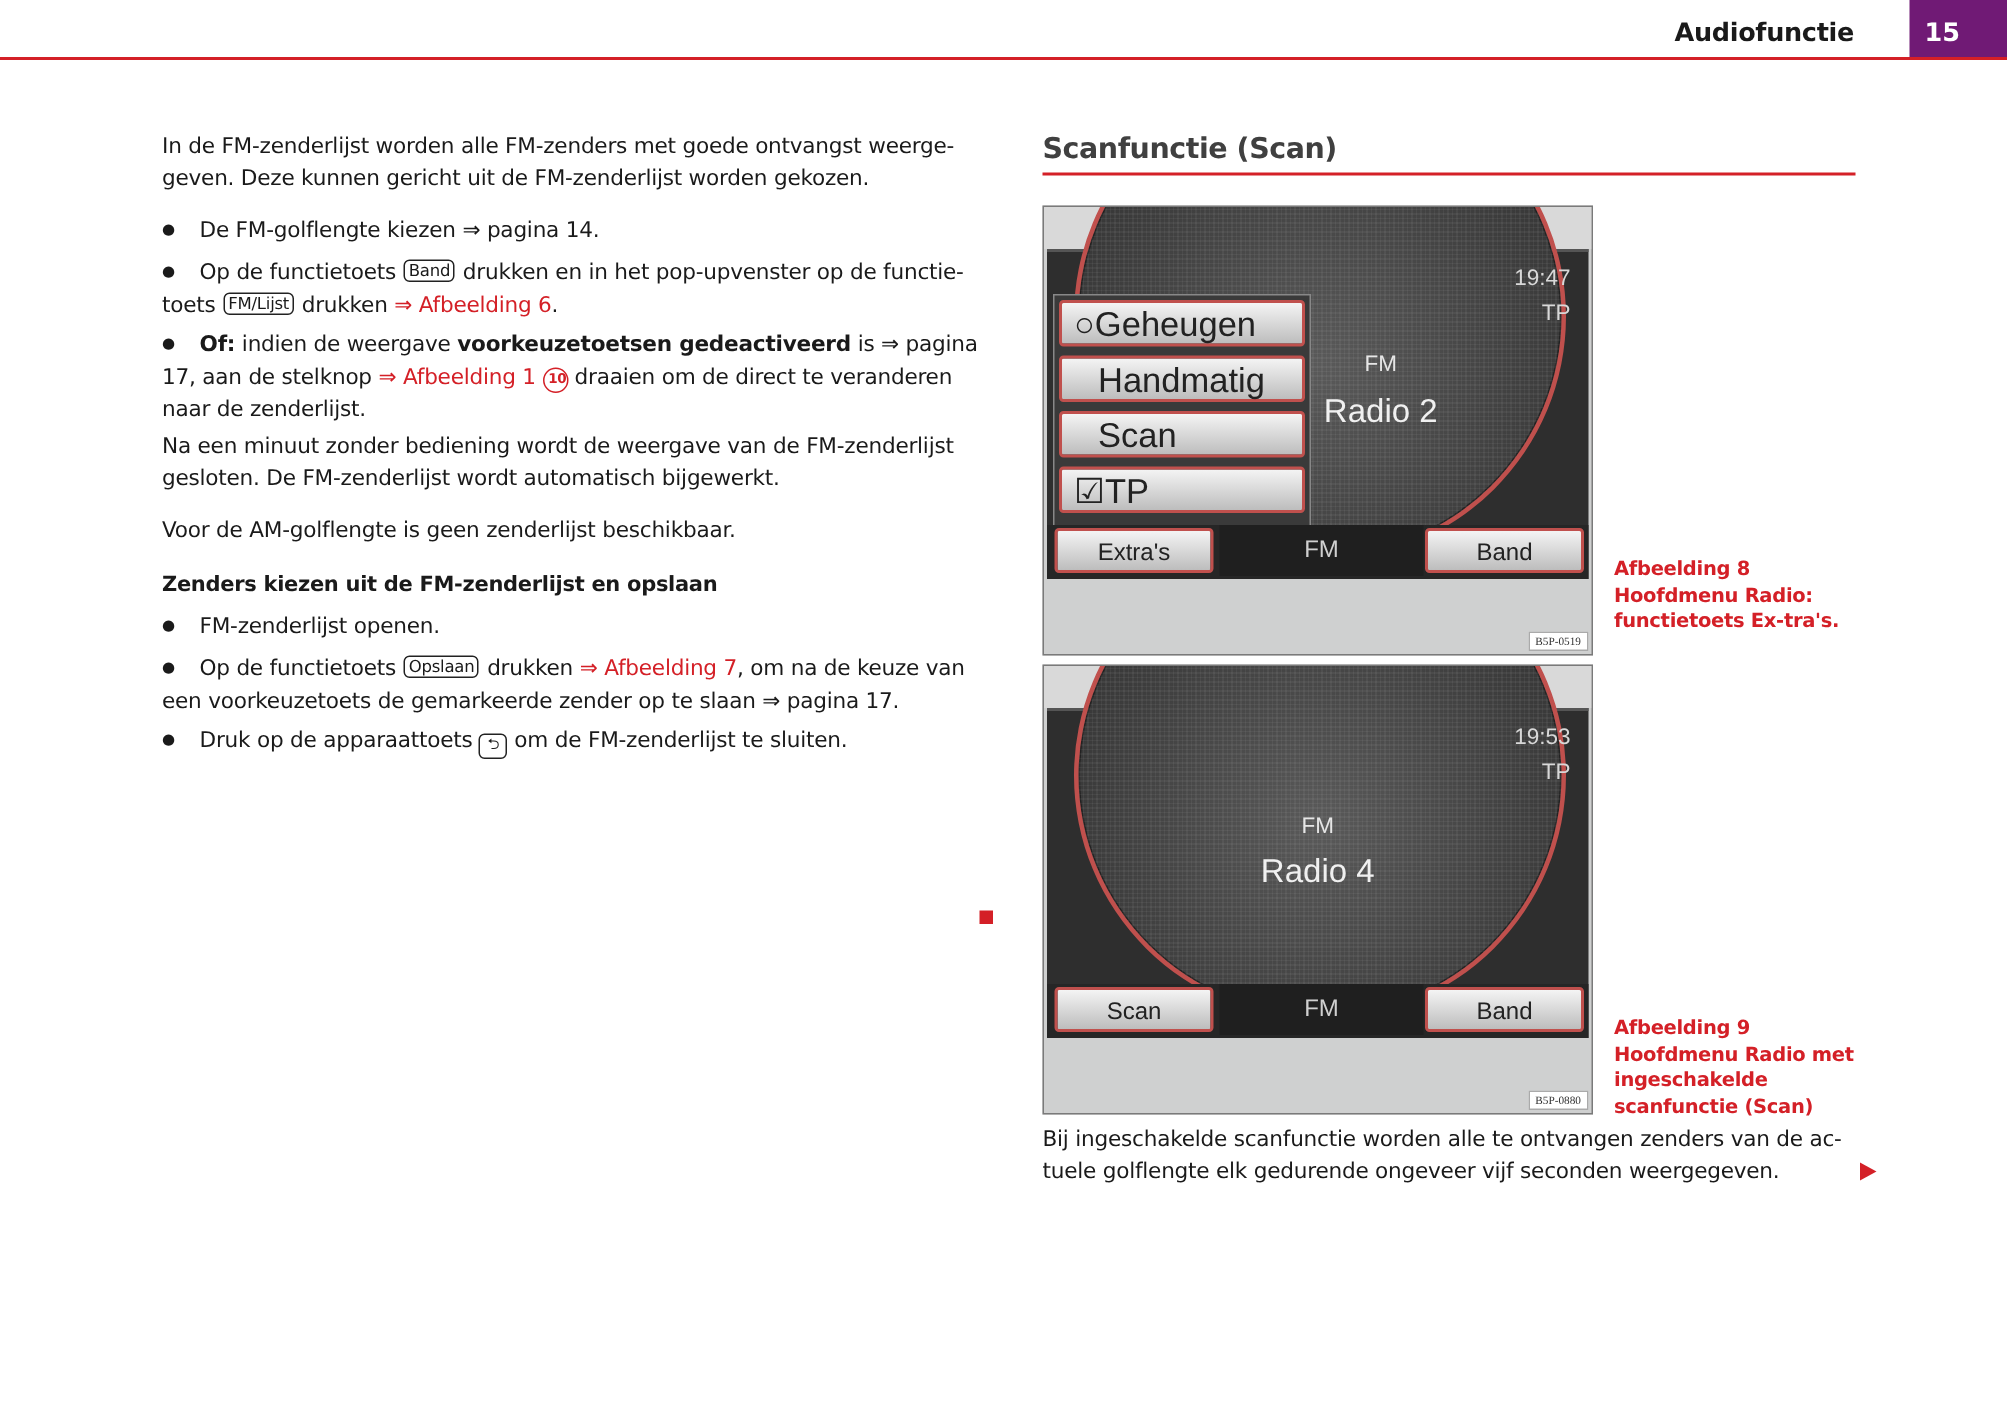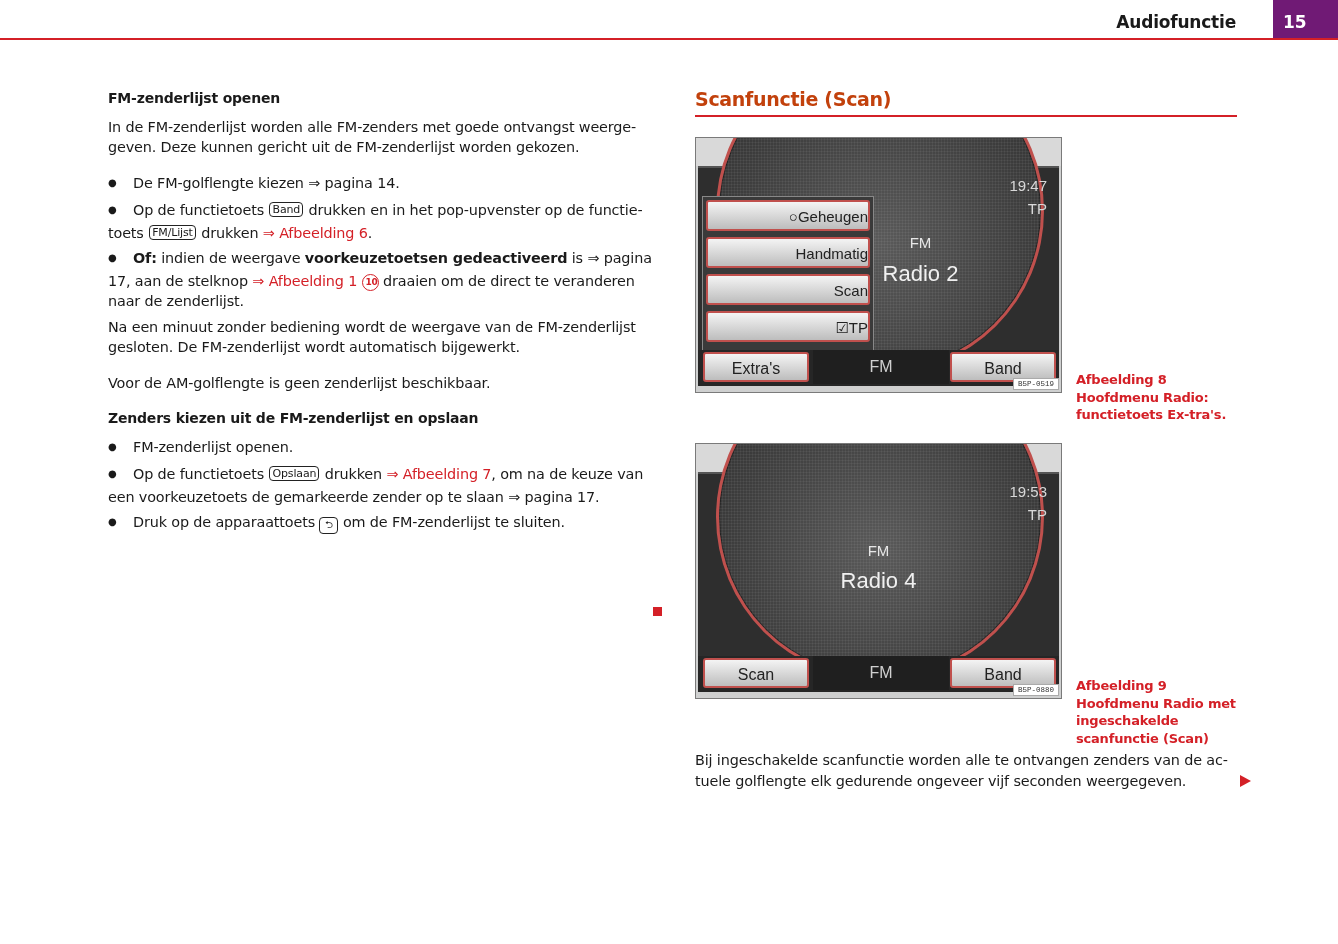--- a/index.html
+++ b/index.html
@@ -16,61 +16,60 @@
   .para { margin-bottom:15px !important; }
   .bullet { position:relative; margin-bottom:5px !important; }
   .bullet .dot { display:inline-block; width:25px; }
   .bullet .dot::before { content:"●"; font-size:10px; position:relative; top:-2px; }
   .key { display:inline-block; border:1px solid #222; border-radius:4px; font-size:11px; line-height:13px; padding:0 2px; margin:0 1px; position:relative; top:-2px; }
   .ref { color:#d42027; }
   .circle-num { display:inline-block; width:15px; height:15px; border:1.5px solid #d42027; border-radius:50%; font-size:9px; line-height:15px; text-align:right; font-weight:bold; vertical-align:1px; }
   .back-key { display:inline-block; width:17px; height:15px; border:1.5px solid #222; border-radius:4px; font-size:10px; line-height:14px; text-align:center; vertical-align:-1px; }
   .end-square { position:absolute; left:653px; top:607px; width:9px; height:9px; background:#d42027; }
 
-  .right-title { position:absolute; left:695px; top:88px; font-size:19px; font-weight:bold; color:#c2410c; letter-spacing:-0.3px; }
+  .right-title { position:absolute; left:695px; top:88px; font-size:19px; font-weight:bold; color:#404040; letter-spacing:-0.3px; }
   .right-title-line { position:absolute; left:695px; top:115px; width:542px; height:2px; background:#d42027; }
 
-  .fig { position:absolute; left:695px; width:367px; height:256px; background:#cfd0d0; border:1px solid #7a7a7a; box-sizing:border-box; overflow:hidden; }
+  .fig { position:absolute; left:695px; width:367px; height:300px; background:#cfd0d0; border:1px solid #7a7a7a; box-sizing:border-box; overflow:hidden; }
   .fig .topbar { position:absolute; left:0; top:0; width:100%; height:28px; background:#d9d9d9; }
   .fig .screen { position:absolute; left:2px; top:28px; width:361px; height:218px; background:#2e2e2e; border-top:2px solid #555; }
   .fig .dial { position:absolute; left:18px; top:-120px; width:322px; height:320px; border-radius:50%; border:3px solid #c0504d;
                background: radial-gradient(circle at 50% 60%, #5a5a5a 0%, #3d3d3d 60%, #2c2c2c 100%); box-shadow: inset 0 0 0 1px #222; }
   .fig .grid { position:absolute; left:0; top:0; width:100%; height:100%; border-radius:50%;
                background-image: repeating-linear-gradient(0deg, rgba(255,255,255,0.05) 0 1px, transparent 1px 3px),
                                  repeating-linear-gradient(90deg, rgba(255,255,255,0.05) 0 1px, transparent 1px 3px); }
   .fig .time { position:absolute; right:12px; top:9px; color:#d8d8d8; font-size:15px; font-family:"Liberation Sans", sans-serif; }
   .fig .tp { position:absolute; right:12px; top:32px; color:#d8d8d8; font-size:15px; font-family:"Liberation Sans", sans-serif; }
   .fig .band-label { position:absolute; left:0; width:361px; text-align:center; color:#e6e6e6; font-size:15px; font-family:"Liberation Sans", sans-serif; }
   .fig .station { position:absolute; left:0; width:361px; text-align:center; color:#f0f0f0; font-size:22px; font-family:"Liberation Sans", sans-serif; }
   .fig .bottom-bar { position:absolute; left:0; top:182px; width:361px; height:36px; background:#262626; }
   .fig .mid-label { position:absolute; left:115px; top:0; width:136px; height:34px; line-height:34px; text-align:center; color:#d0d0d0; font-size:16px; font-family:"Liberation Sans", sans-serif; background:#1f1f1f; }
   .btn { position:absolute; height:30px; line-height:30px; text-align:center; font-size:16px; color:#222;
          font-family:"Liberation Sans", sans-serif; border:2px solid #c0504d; border-radius:3px; box-sizing:border-box;
          background: linear-gradient(#f4f4f4, #bdbdbd); }
   .fig .menu { position:absolute; left:4px; top:28px; width:170px; height:154px; background:#3a3a3a; border:1px solid #888; border-bottom:none; }
-  .menu .btn { left:3px; width:164px; height:31px; line-height:29px; text-align:right; padding-left:8px; font-size:15px; }
-  .fig .code { position:absolute; right:2px; bottom:2px; background:#fff; color:#333; font-size:7.5px; padding:1px 4px; font-family:Liberation Mono, monospace; border:1px solid #aaa; }
+  .menu .btn { left:3px; width:164px; height:31px; line-height:29px; text-align:left; padding-left:8px; font-size:23px; }
+  .fig .code { position:absolute; right:2px; bottom:2px; background:#fff; color:#333; font-size:7.5px; padding:1px 4px; font-family:Liberation Serif, serif; border:1px solid #aaa; }
 
   .caption { position:absolute; left:1076px; width:170px; color:#d42027; font-weight:bold; font-size:13px; line-height:17.5px; letter-spacing:-0.2px; }
   .bottom-text { position:absolute; left:695px; top:750px; width:545px; font-size:14.4px; line-height:21px; letter-spacing:-0.15px; }
   .next-arrow { position:absolute; left:1240px; top:775px; width:0; height:0; border-left:11px solid #d42027; border-top:6px solid transparent; border-bottom:6px solid transparent; }
 </style>
 </head>
 <body>
 
 <div>
   <div class="header-title">Audiofunctie</div>
   <div class="page-num-box">
     <span class="page-num">15</span>
   </div>
   <div class="header-line"></div>
 </div>
 
 <div class="left-col">
-  <p class="h-sub">FM-zenderlijst openen</p>
   <p class="para">In de FM-zenderlijst worden alle FM-zenders met goede ontvangst weerge-geven. Deze kunnen gericht uit de FM-zenderlijst worden gekozen.</p>
 
   <p class="bullet">
     <span class="dot"></span><span>De FM-golflengte kiezen </span><span>⇒ pagina 14.</span>
   </p>
 
   <p class="bullet">
     <span class="dot"></span><span>Op de functietoets </span><span class="key">Band</span><span> drukken en in het pop-upvenster op de functie-toets </span><span class="key">FM/Lijst</span><span> drukken </span><span class="ref">⇒ Afbeelding 6</span><span>.</span>
   </p>
 

